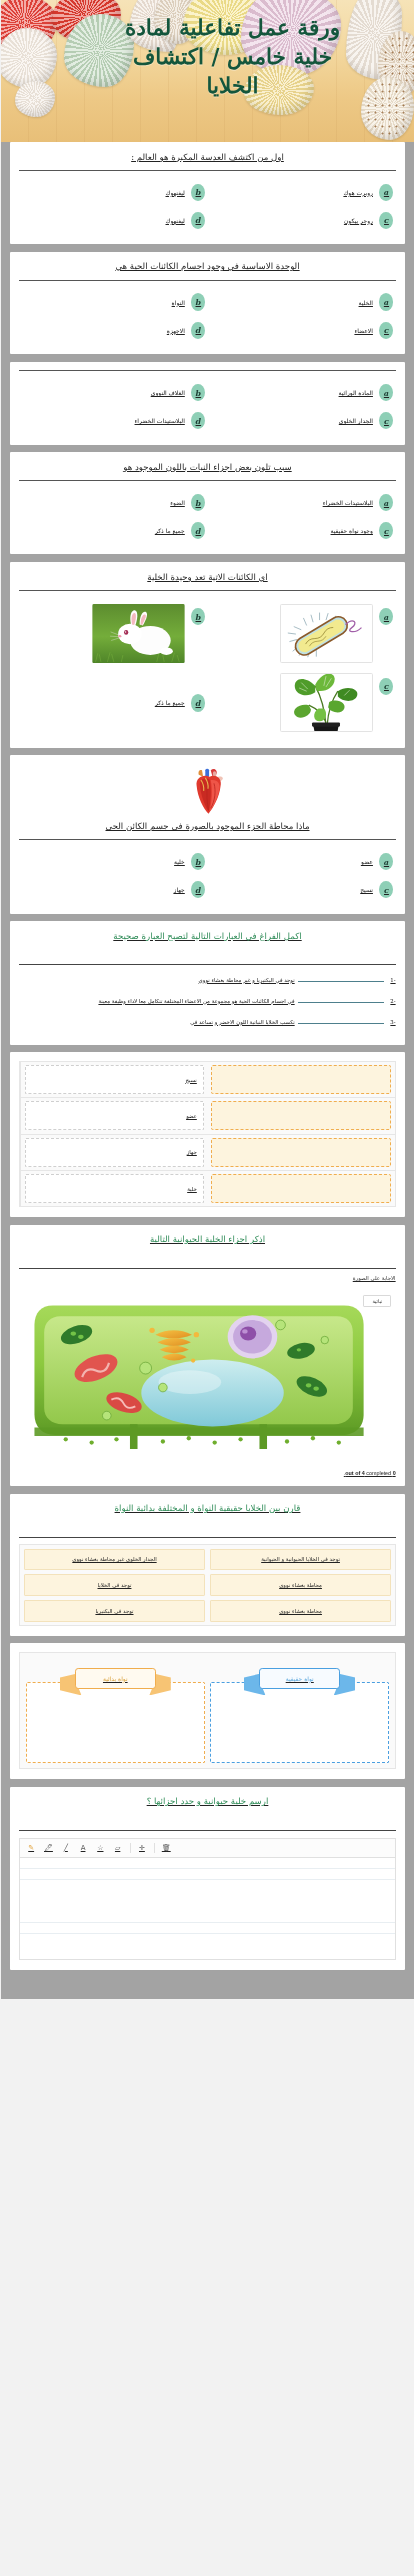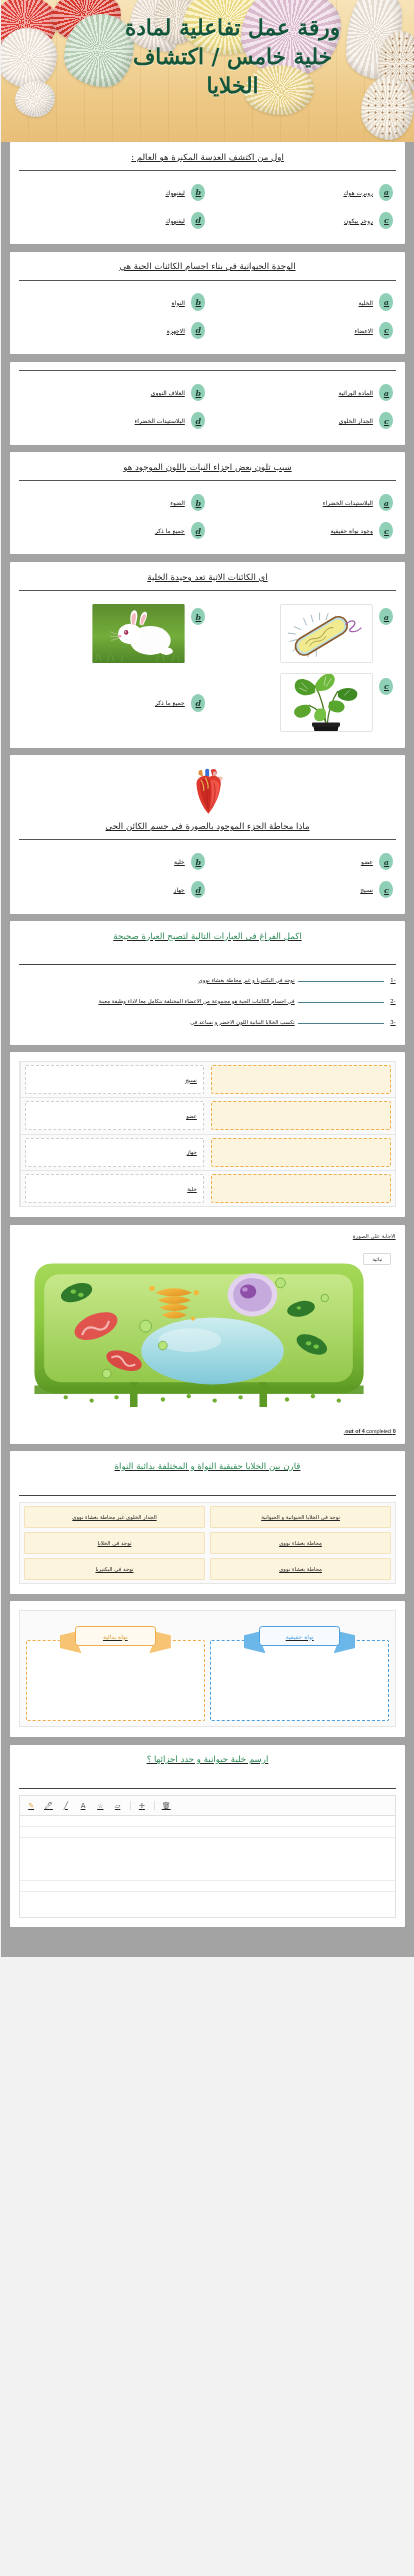--- a/index.html
+++ b/index.html
@@ -316,21 +316,21 @@
         <div class="opt-label">روجر بيكون</div>
       </div>
       <div class="opt">
         <div class="bubble">d</div>
         <div class="opt-label">ليفنهوك</div>
       </div>
     </div>
   </div>
 
   <div class="card">
-    <div class="q-text">الوجدة الحيوانية في بناء اجسام الكائنات الحية هي</div>
+    <div class="q-text">الوجدة الاساسية في وجود اجسام الكائنات الحية هي</div>
     <hr class="rule">
     <div class="options">
       <div class="opt">
         <div class="bubble">a</div>
         <div class="opt-label">الخلية</div>
       </div>
       <div class="opt">
         <div class="bubble">b</div>
         <div class="opt-label">النواة</div>
       </div>
@@ -576,20 +576,21 @@
             <div class="drop-dashed"></div>
           </div>
         <div class="order-cell-source">
             <div class="chip-slot">خلية</div>
           </div>
       </div>
     </div>
   </div>
 
   <div class="card">
+    <div class="q-text green">اذكر اجزاء الخلية الحيوانية التالية</div>
     <div class="hint">الاجابة على الصورة</div>
 
     <div class="cell-stage">
       <div class="label-box" style="right:4.3px; top:8.6px;">نباتية</div>
       <svg class="pic" width="395" height="173" viewBox="0 0 732 320">
         <defs>
           <linearGradient id="wall" x1="0" y1="0" x2="0" y2="1">
             <stop offset="0%" stop-color="#a6d95a"></stop>
             <stop offset="45%" stop-color="#8cc93f"></stop>
             <stop offset="100%" stop-color="#5d9a25"></stop>

